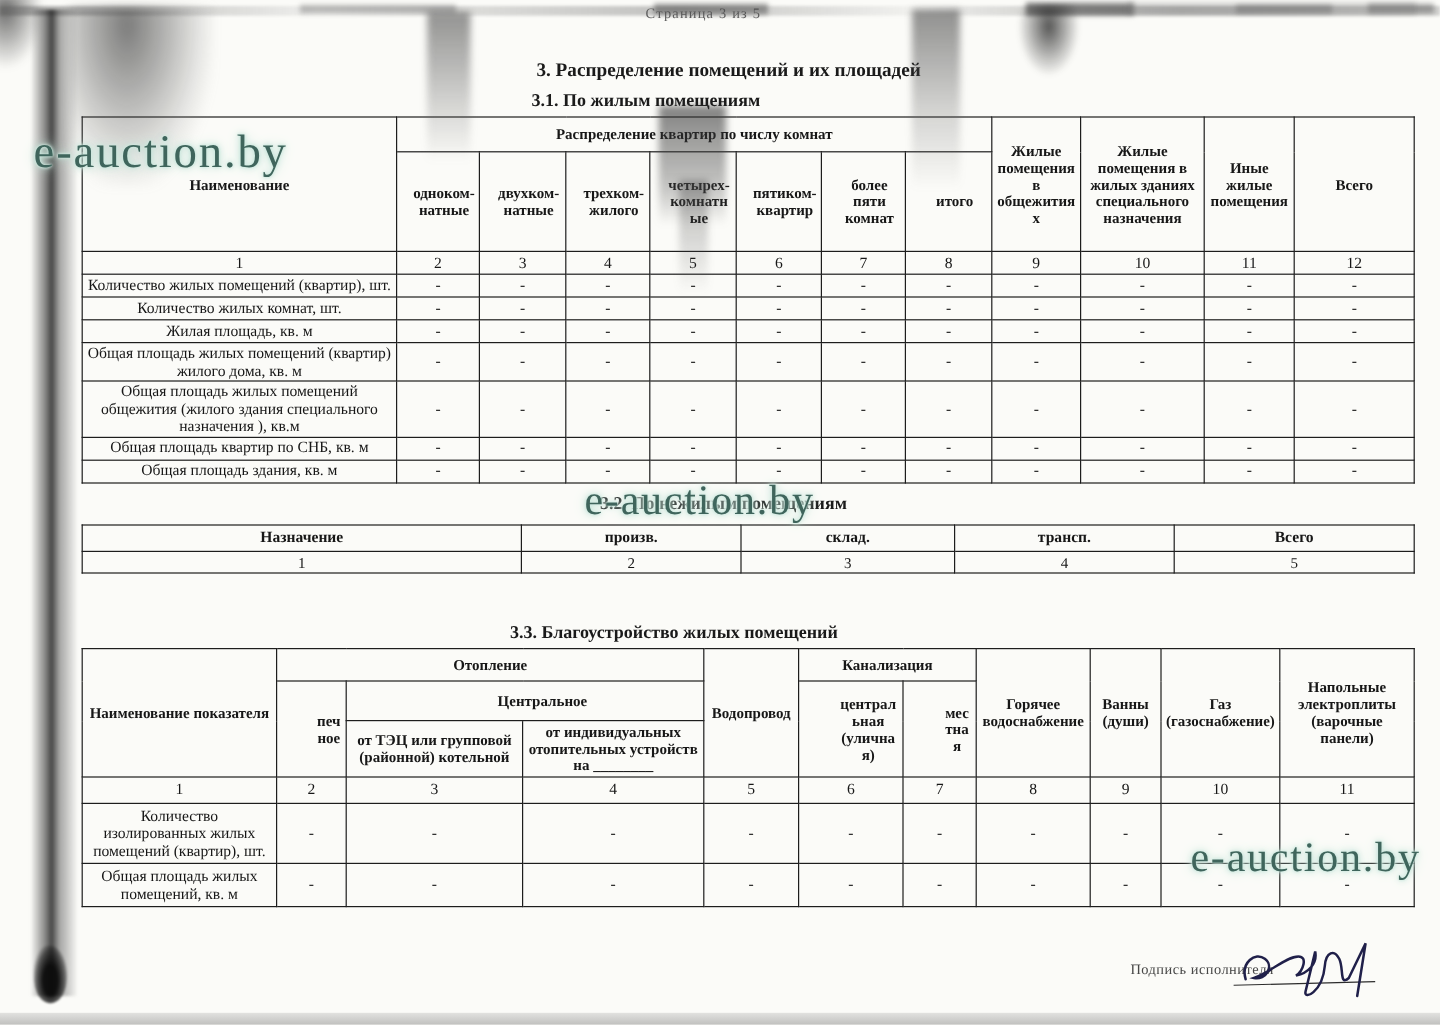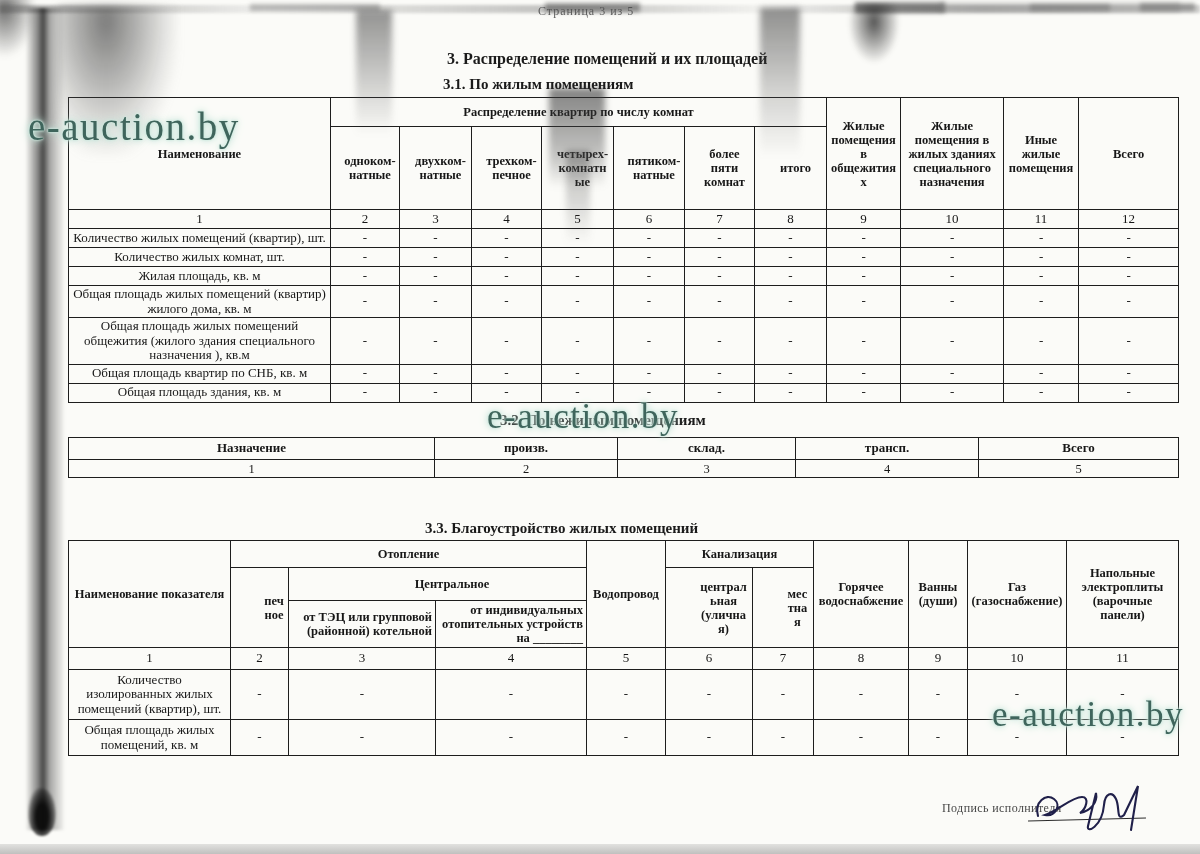--- a/index.html
+++ b/index.html
@@ -34,21 +34,21 @@
   #tbl31 tr.grp th{height:26px;}
   #tbl31 tr.sub th{height:80px;padding-left:13px;}
   #tbl31 tbody tr{height:19px;}
   #tbl32{top:437px;}
   #tbl32 thead th{height:19px;font-size:13px;}
   #tbl32 tbody tr{height:18px;}
   #tbl32 tbody td{font-size:12.5px;}
   #tbl33{top:540px;}
   #tbl33 tr.r1 th{height:24px;}
   #tbl33 tr.r2 th{height:30px;padding-left:32px;}
-  #tbl33 tr.r3 th{height:44px;text-align:right;}
+  #tbl33 tr.r3 th{height:44px;}
   #tbl33 tbody td{padding:3px 3px;}
   
   .wm{
     position:absolute;font-family:"Liberation Serif", serif;color:#3f655c;
     letter-spacing:1.5px;z-index:7;pointer-events:none;
     text-shadow:0 0 2px #cde8df,0 0 6px #b9ded2,0 0 12px #cdeadf,0 0 3px #d8efe6;
     margin-left:10px;
   }
   #wm1{left:18px;top:104px;font-size:39px;}
   #wm2{left:477px;top:397px;font-size:35px;}
@@ -117,25 +117,25 @@
       <th rowspan="2">Иные жилые
 помещения</th>
       <th rowspan="2">Всего</th>
     </tr>
     <tr class="sub">
       <th>одноком-
 натные</th>
       <th>двухком-
 натные</th>
       <th>трехком-
-печное</th>
+жилого</th>
       <th>четырех-
 комнатные</th>
       <th>пятиком-
-натные</th>
+квартир</th>
       <th>более
 пяти
 комнат</th>
       <th>итого</th>
     </tr>
   </thead>
   <tbody>
       <tr>
         <td>1</td>
         <td>2</td>

